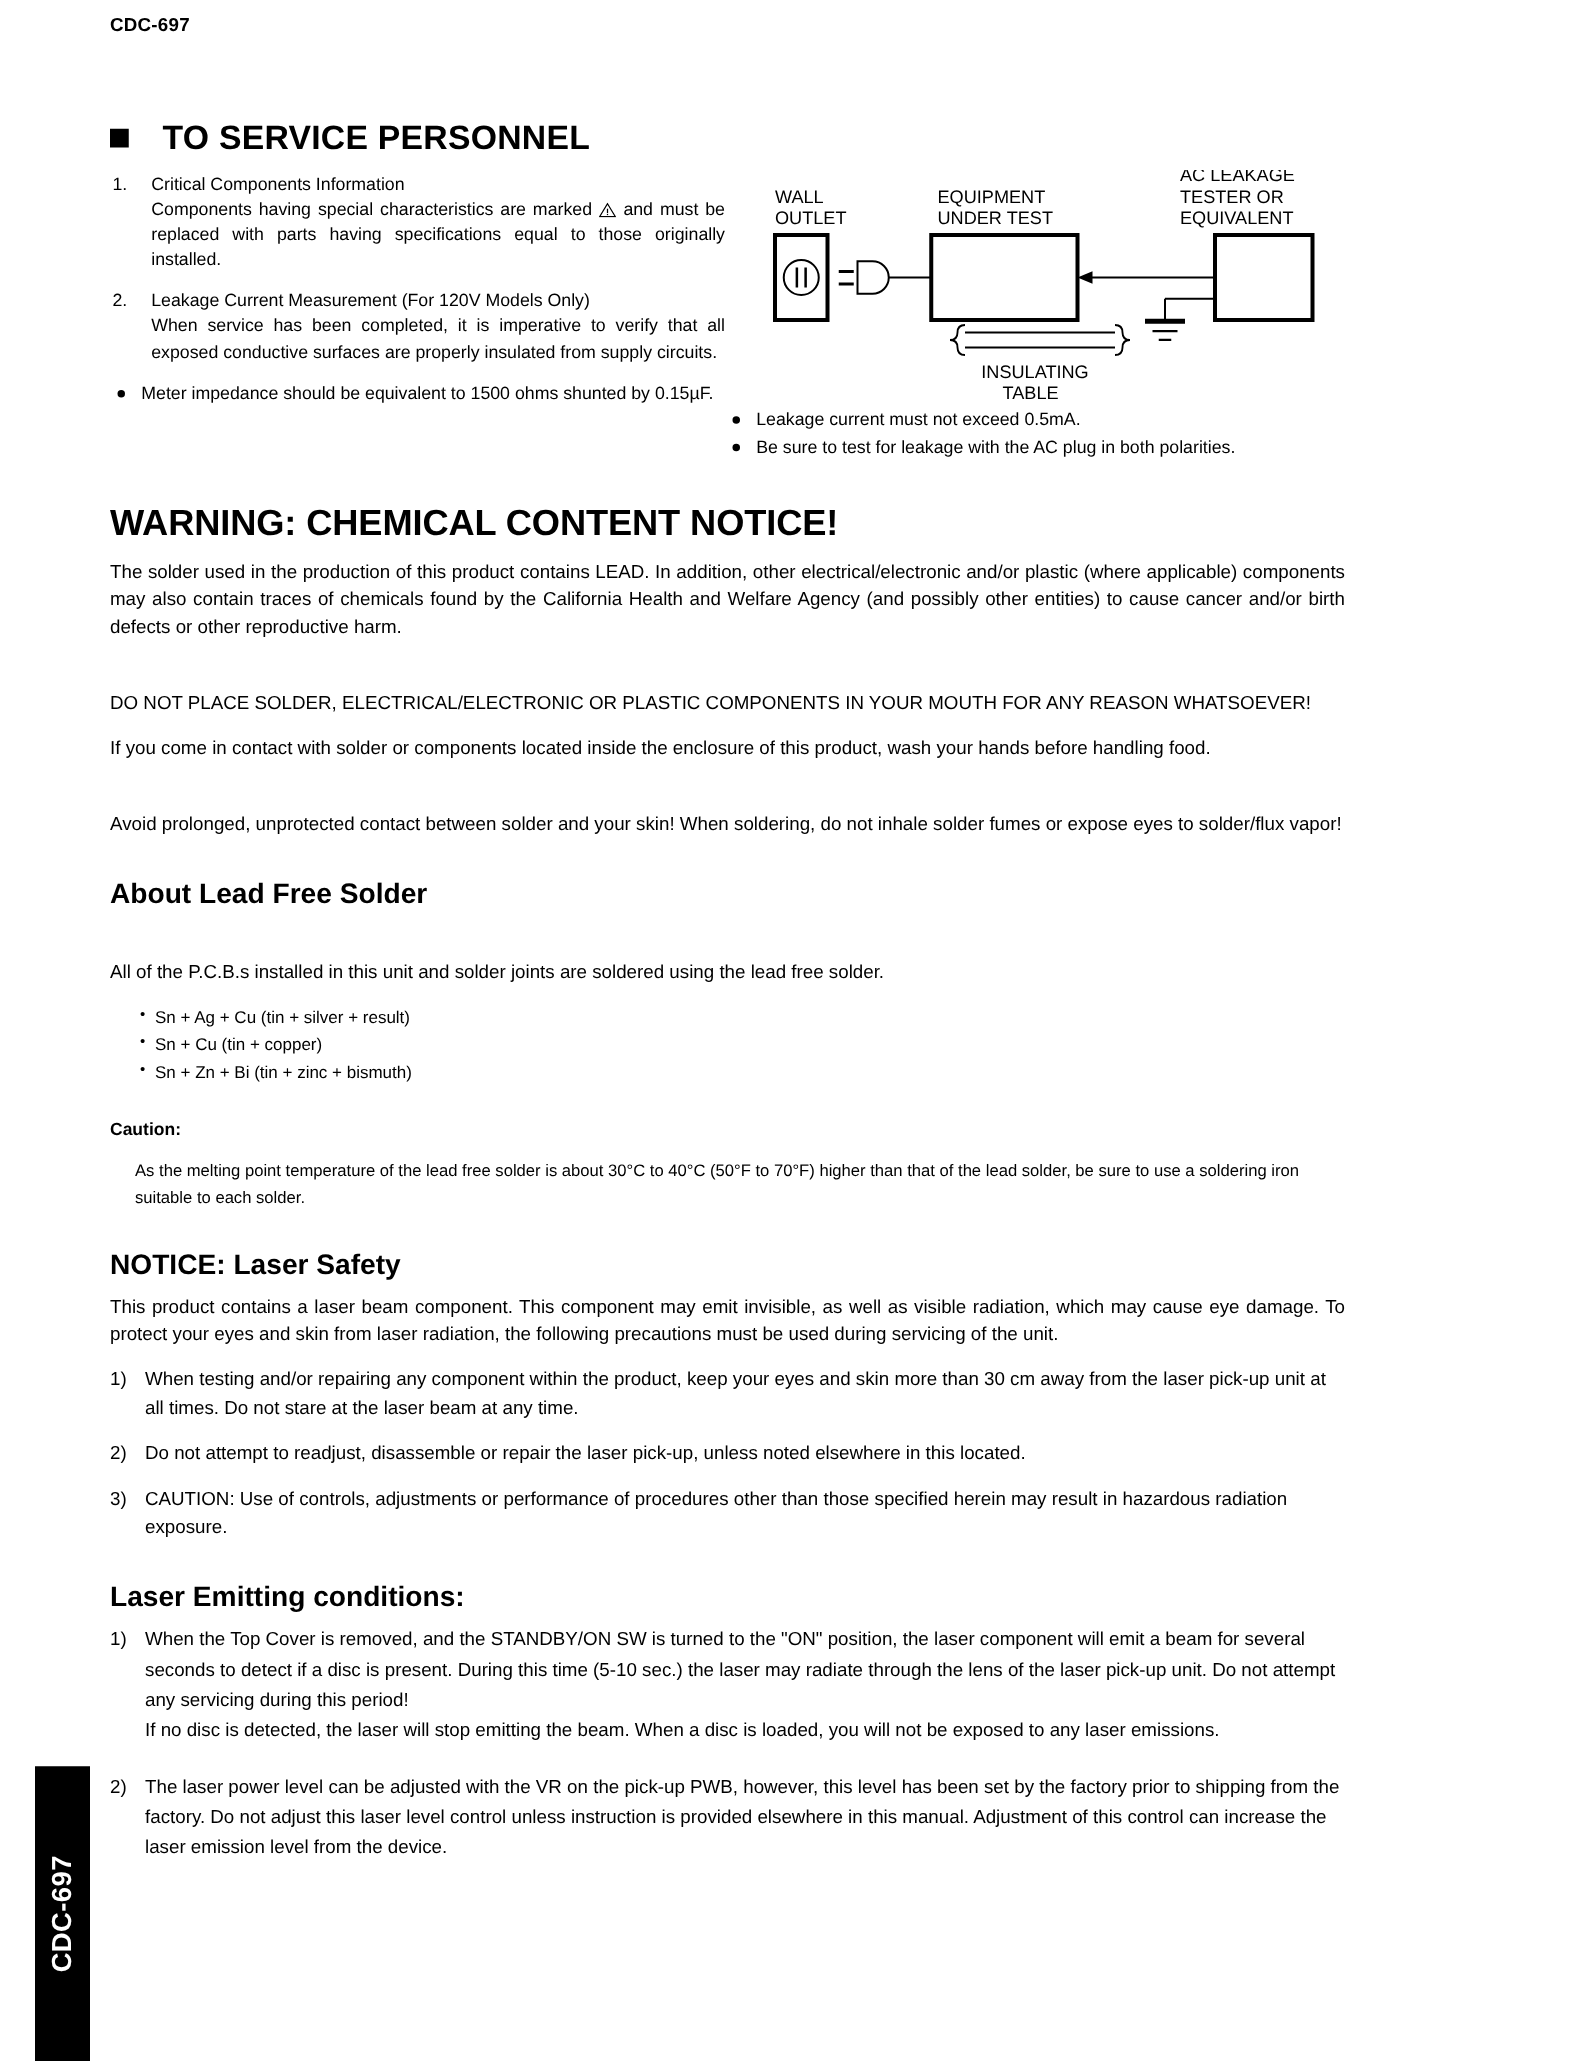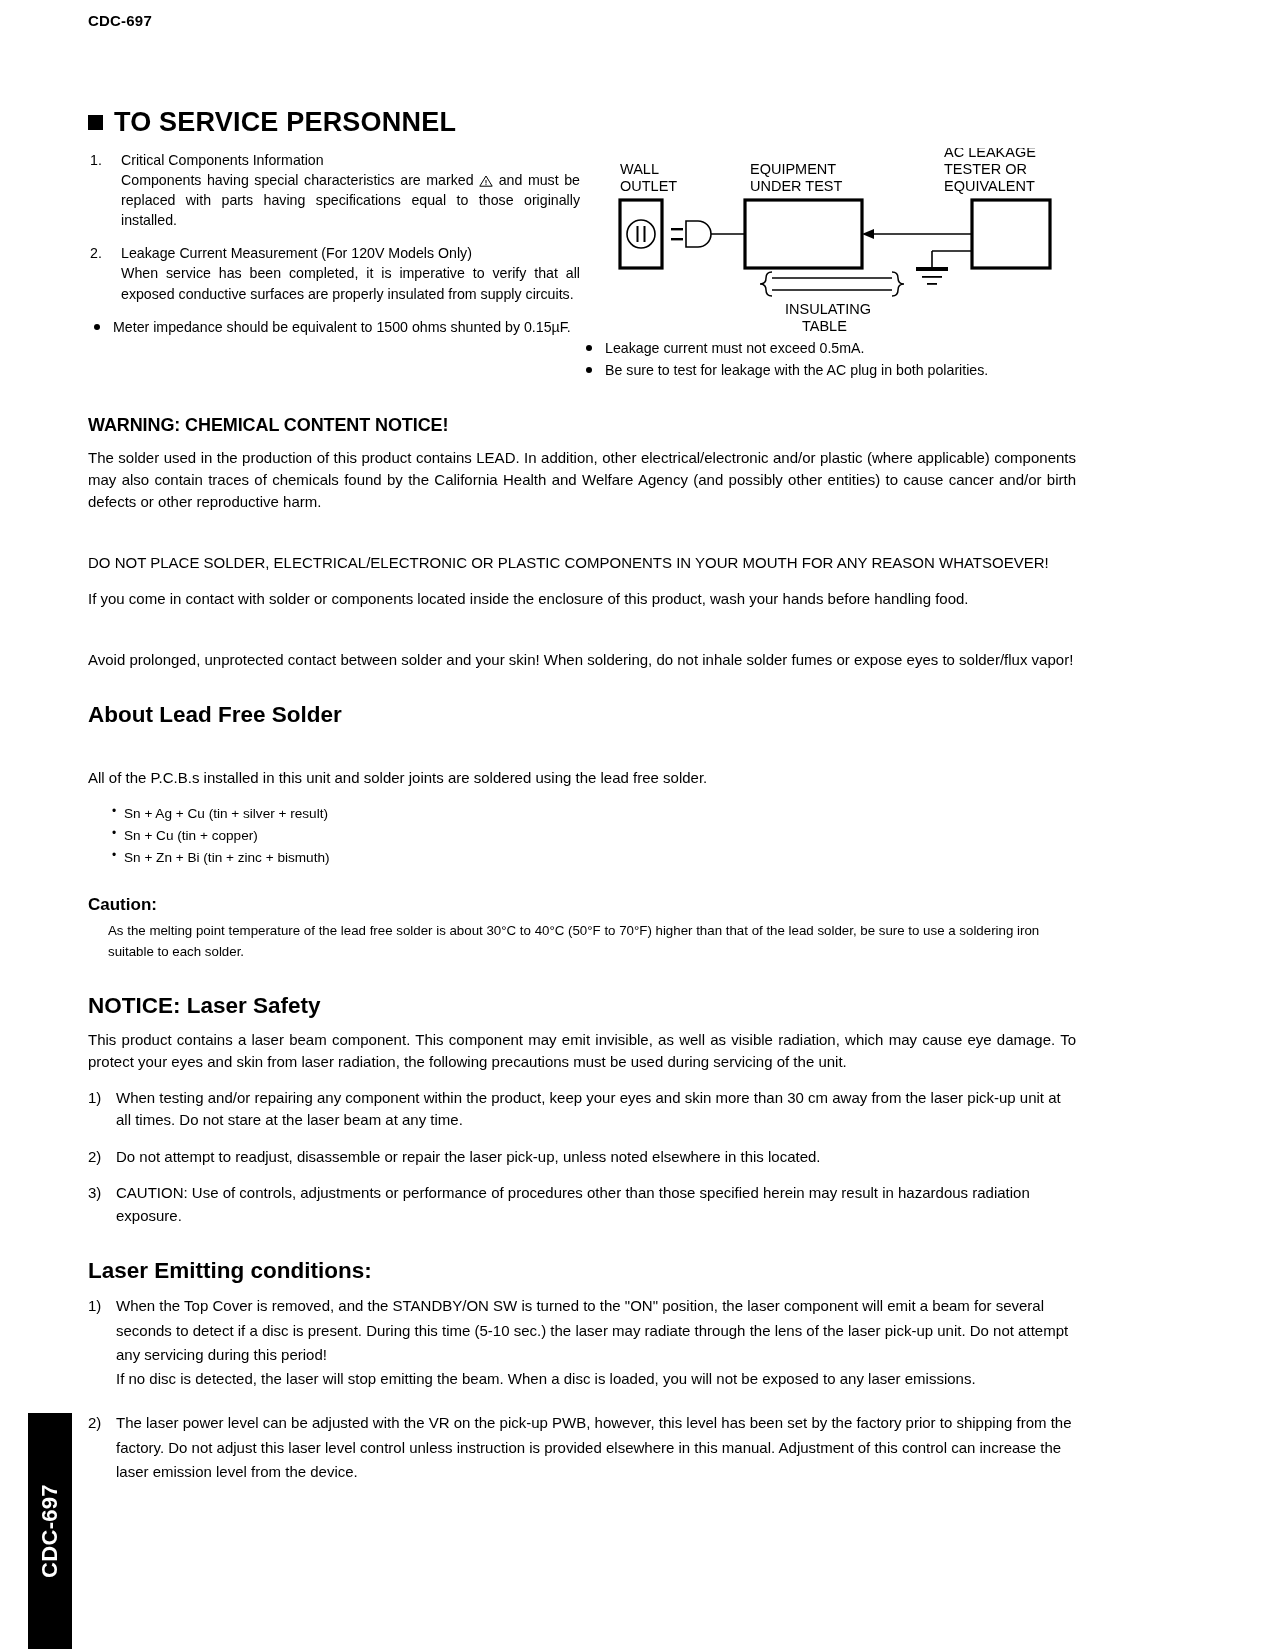--- a/index.html
+++ b/index.html
@@ -34,22 +34,23 @@
     width: 988px;
   }
 
   
   .h-square {
     font-size: 27px;
     font-weight: bold;
     letter-spacing: 0.2px;
     display: flex;
     align-items: center;
-    margin: 12px 0 10px 0;
+    margin: 0 0 10px 0;
     line-height: 1.1;
+    gap: 16px;
   }
   .sq {
     display: inline-block;
     width: 15px;
     height: 15px;
     background: #000;
     margin-right: 11px;
     flex: none;
   }
 
@@ -100,44 +101,44 @@
 
   .left-bullets { margin-top: 13px; }
   .right-bullets { margin-top: 17px; }
 
   
   .diagram-wrap { position: relative; width: 460px; height: 190px; margin-left: 22px; }
   .diagram-wrap svg { display: block; }
 
   
   h2.big {
-    font-size: 18px;
+    font-size: 29px;
     font-weight: bold;
     margin: 34px 0 11px 0;
     letter-spacing: -0.1px;
     line-height: 1.1;
   }
   h2.med {
     font-size: 22.5px;
     font-weight: bold;
     margin: 32px 0 10px 0;
     line-height: 1.1;
   }
   p.body {
     font-size: 15px;
     line-height: 1.47;
     margin: 0 0 14px 0;
     text-align: justify;
   }
   p.body.nojust { text-align: left; margin-top: 39px; }
 
   .caution-head {
-    font-size: 17px;
-    font-weight: bold;
-    margin: 26px 0 6px 0;
+    font-size: 14px;
+    font-weight: bold;
+    margin: 26px 0 16px 0;
   }
   .caution-body {
     font-size: 13.3px;
     line-height: 1.55;
     margin: 0 0 0 20px;
     text-align: left;
     width: 962px;
   }
 
   ul.solderlist { margin: 14px 0 0 0; padding: 0; list-style: none; }

